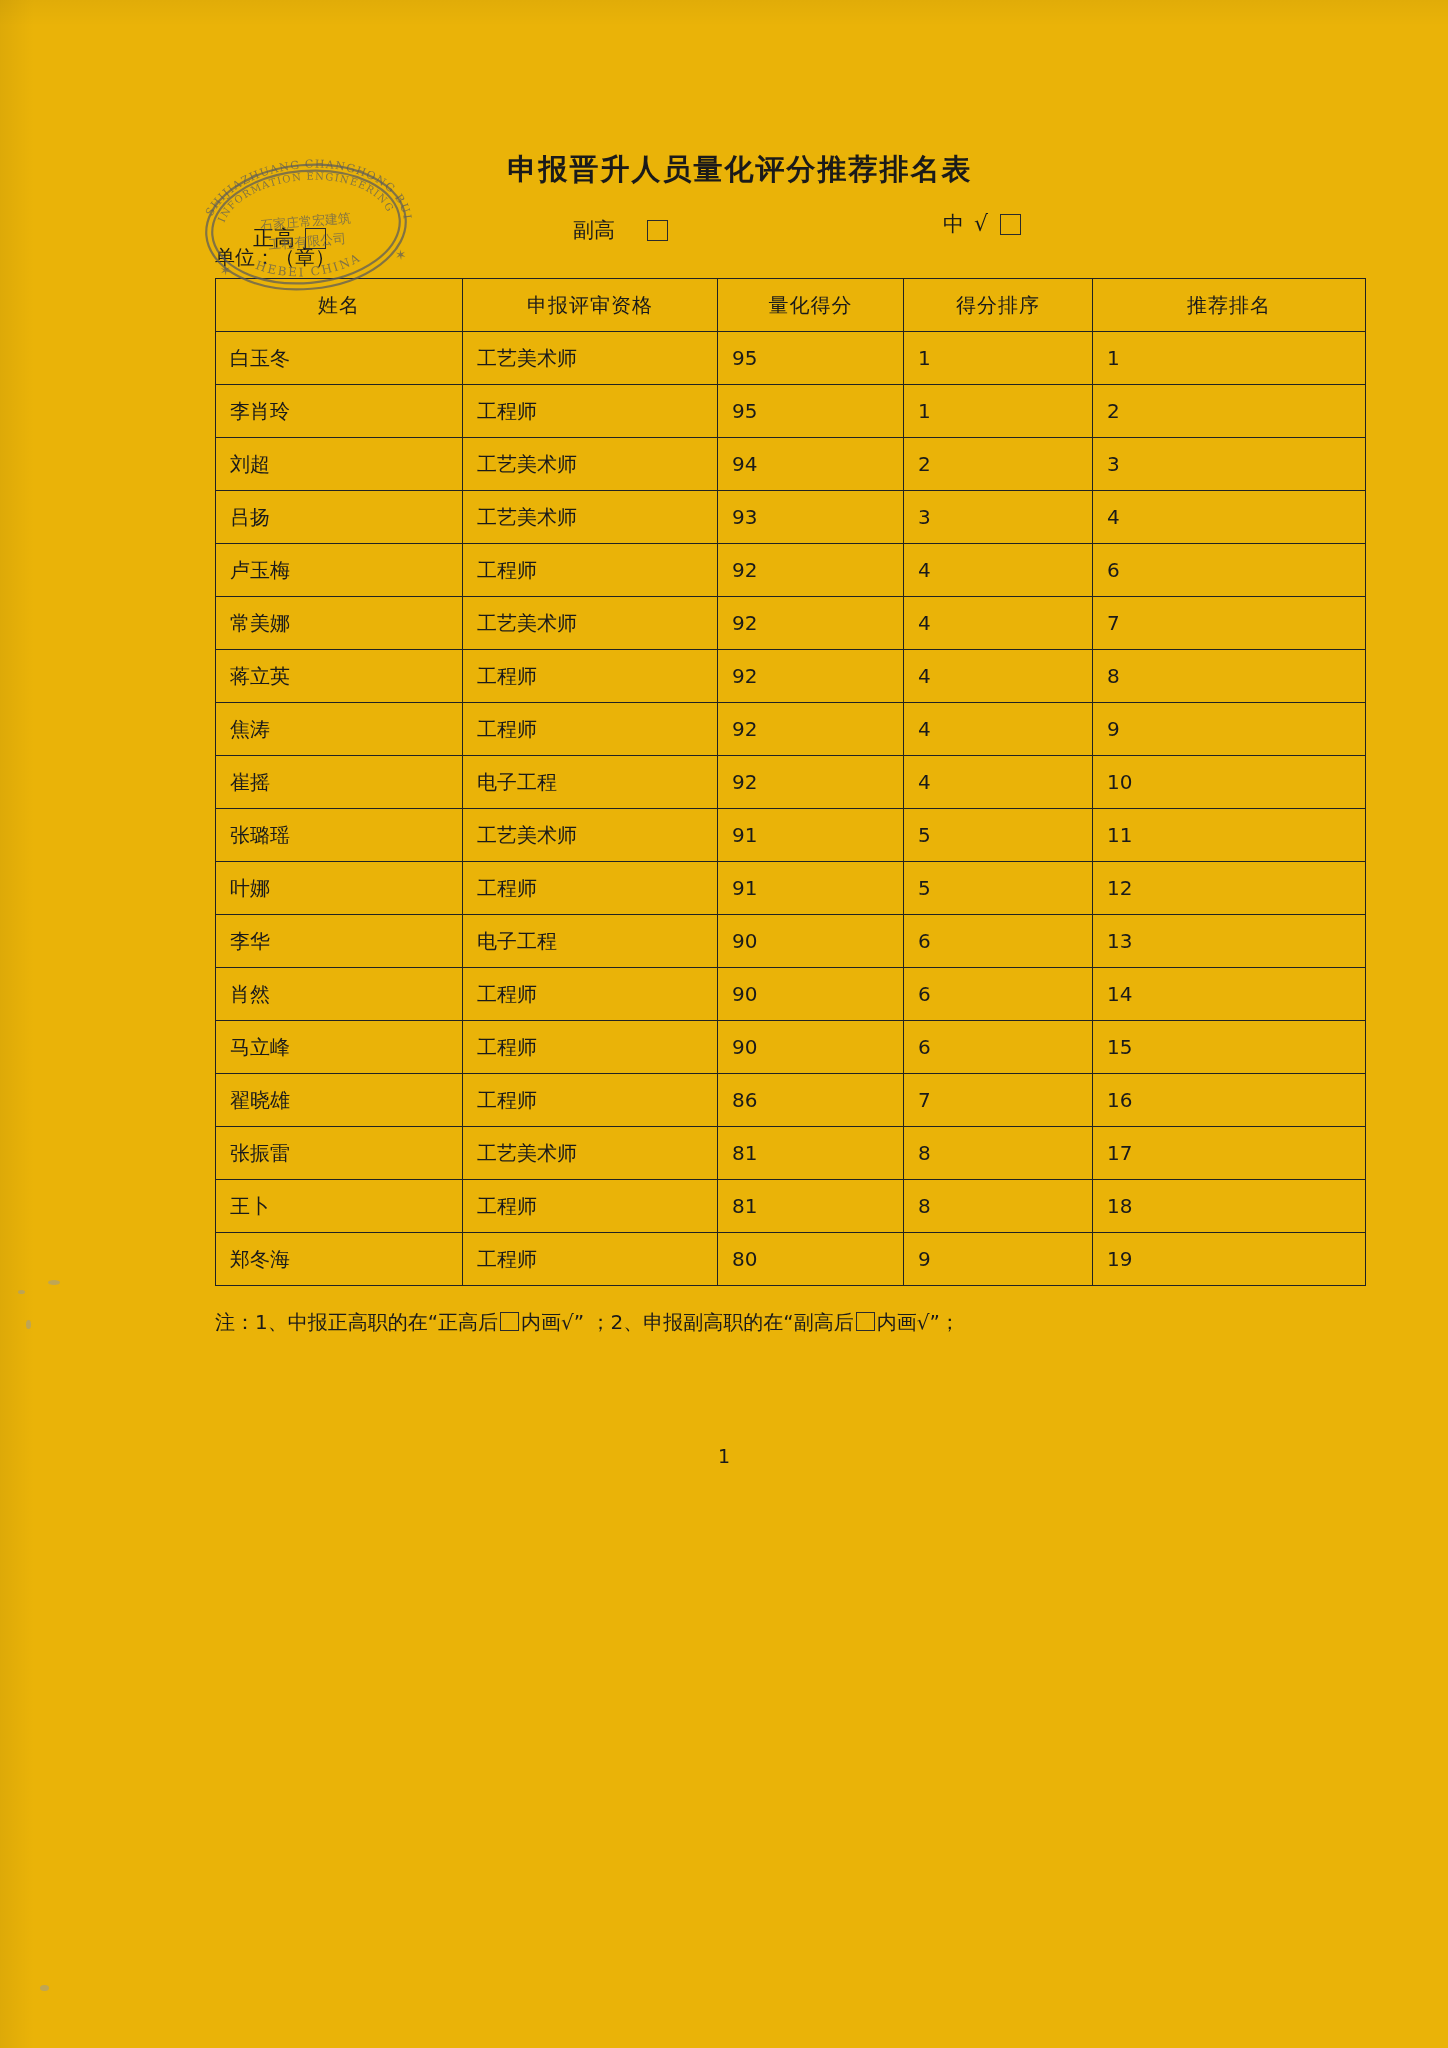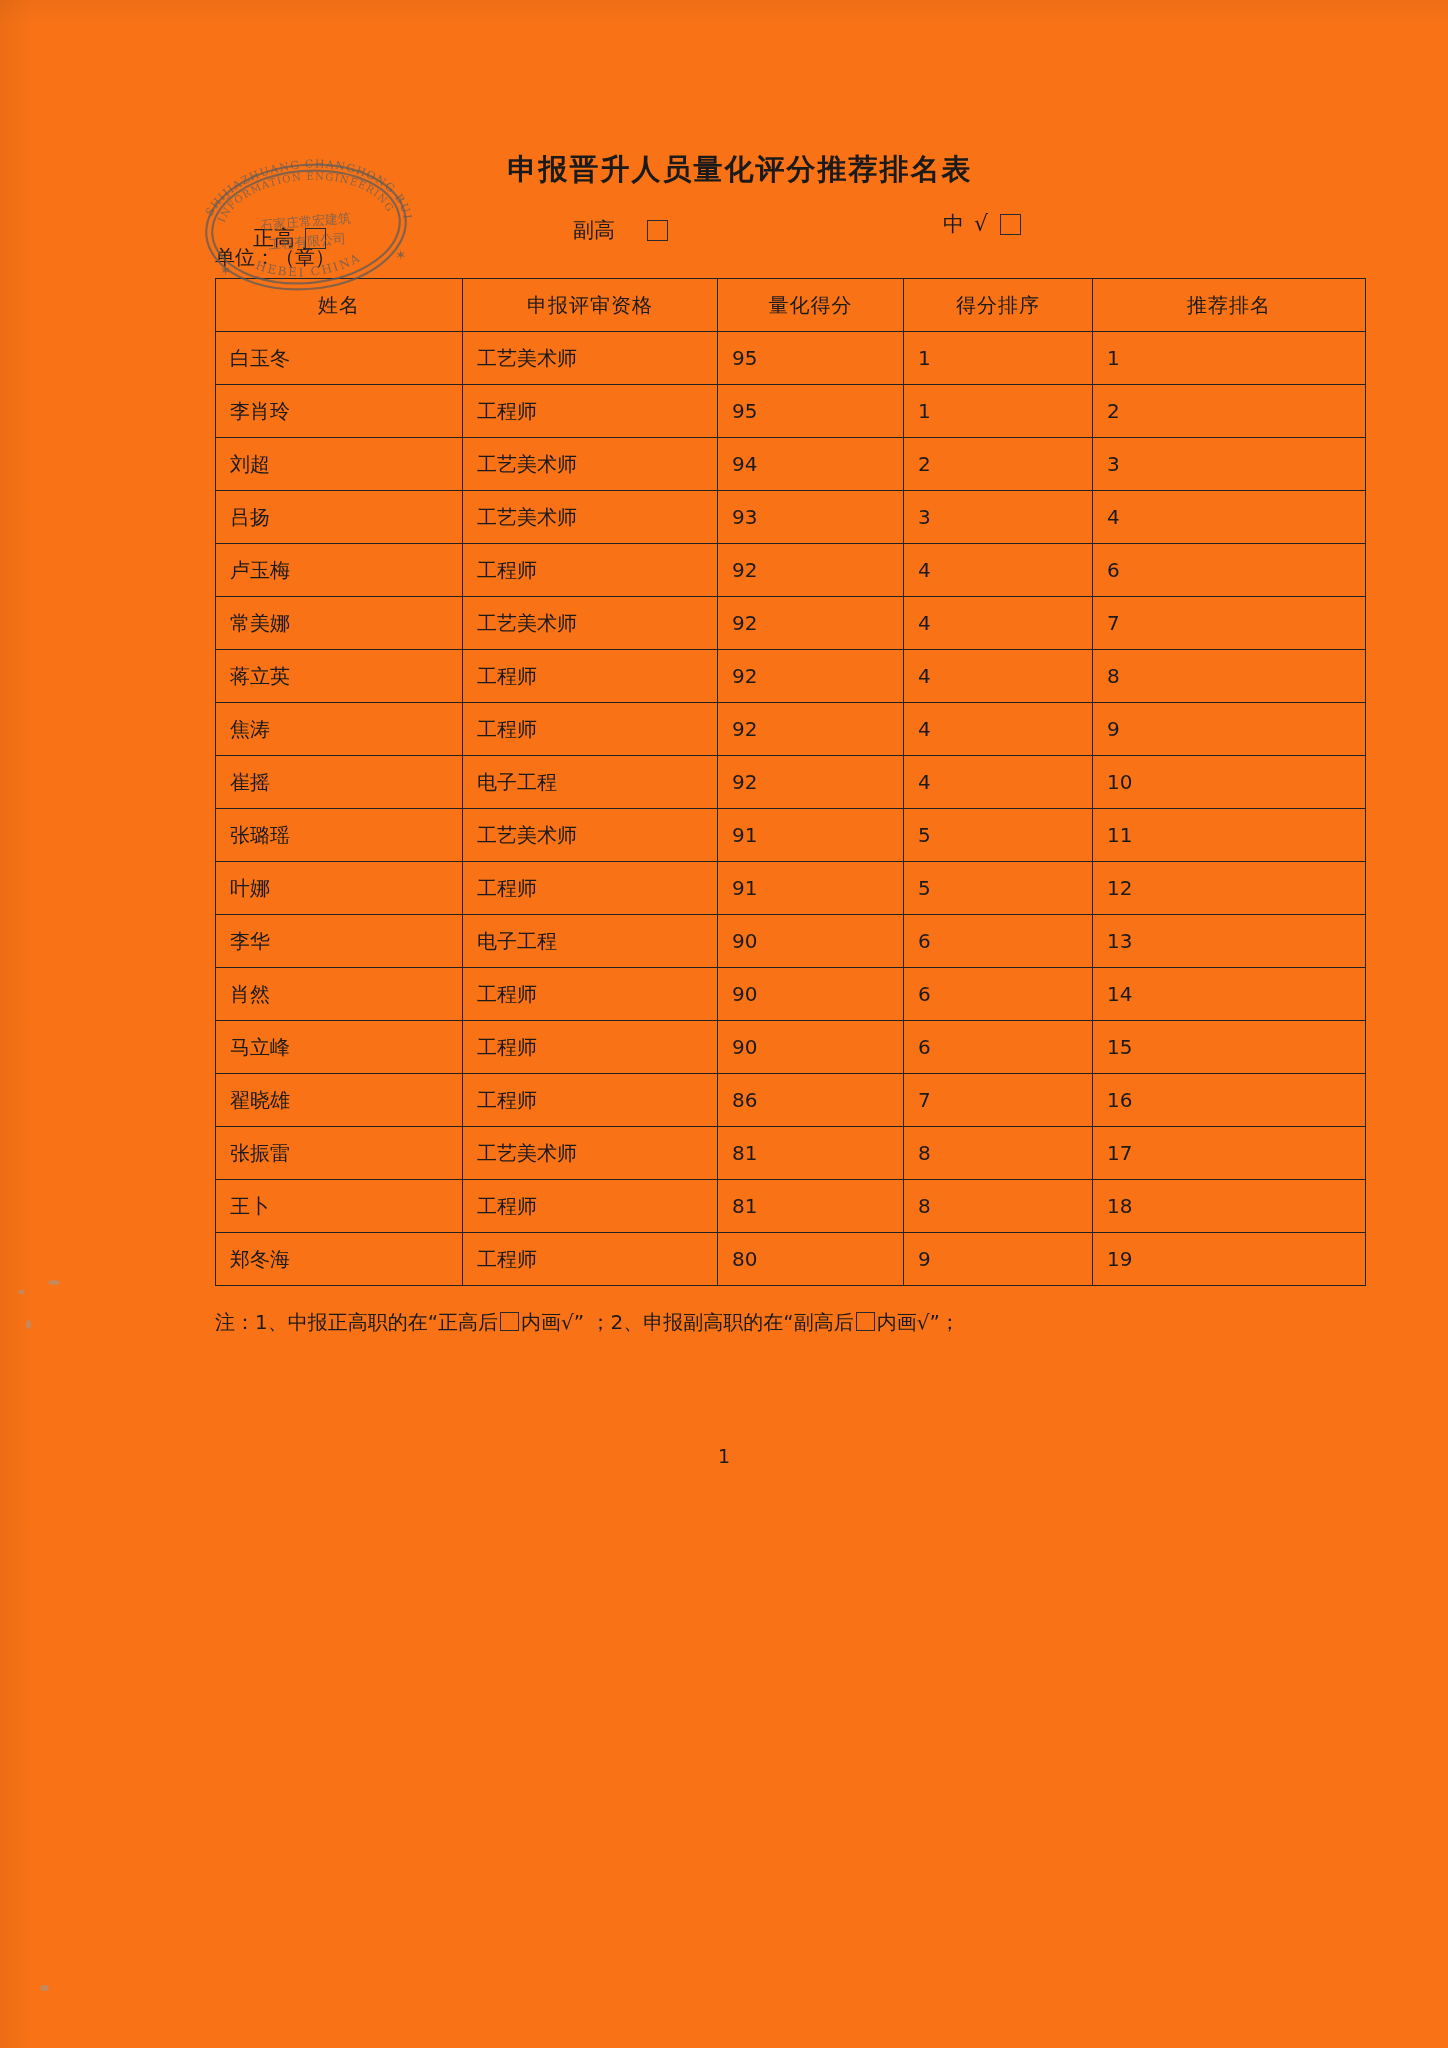--- a/index.html
+++ b/index.html
@@ -11,21 +11,21 @@
     width: 1448px;
     height: 2048px;
     position: relative;
     font-family: "DejaVu Sans", "Liberation Sans", sans-serif;
     color: #1a1a1a;
     overflow: hidden;
   }
   .page {
     position: absolute;
     inset: 0;
-    background: #f97316;
+    background: #eab308;
   }
   
   .scan-edge-left {
     position: absolute;
     left: 0; top: 0; bottom: 0; width: 34px;
     background: linear-gradient(to right, rgba(0,0,0,0.055), rgba(0,0,0,0));
     pointer-events: none;
   }
   .scan-edge-top {
     position: absolute;

